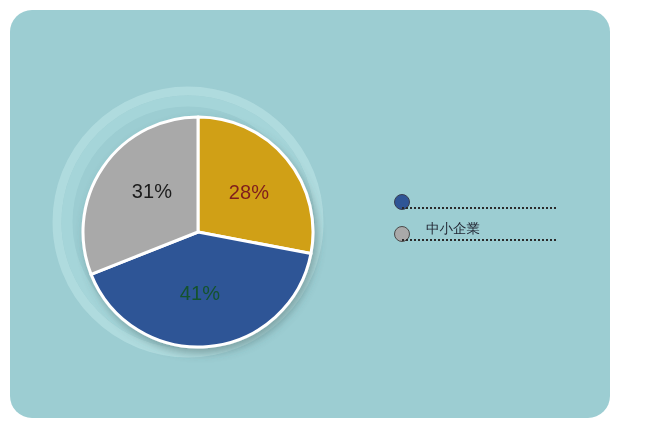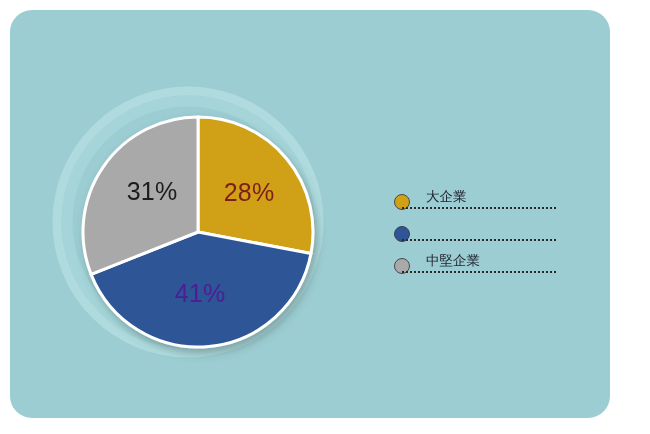--- a/index.html
+++ b/index.html
@@ -39,21 +39,21 @@
     height: 408px;
   }
   .chart-svg {
     position: absolute;
     left: 0;
     top: 0;
   }
   
   .slice-label {
     position: absolute;
-    font-size: 25px;
+    font-size: 20px;
     letter-spacing: 0.2px;
     white-space: nowrap;
     transform: translate(-50%, -50%);
     pointer-events: none;
   }
   .slice-label.dark { color: #1c1c1c; }
   .slice-label.light { color: #ffffff; }
 
   
   .legend {
@@ -118,40 +118,35 @@
 
         <g id="pie-slices" filter="url(#pieShadow)">
             <path d="M 188 222 L 188.00 107.00 A 115 115 0 0 1 300.96 243.55 Z" fill="#d0a016" stroke="#ffffff" stroke-width="3" stroke-linejoin="round"></path>
             <path d="M 188 222 L 300.96 243.55 A 115 115 0 0 1 81.08 264.33 Z" fill="#2f5596" stroke="#ffffff" stroke-width="3" stroke-linejoin="round"></path>
             <path d="M 188 222 L 81.08 264.33 A 115 115 0 0 1 188.00 107.00 Z" fill="#a9a9a9" stroke="#ffffff" stroke-width="3" stroke-linejoin="round"></path>
           </g>
       </svg>
 
       <div id="slice-labels">
           <div class="slice-label dark" style="left: 239px; top: 182px; color: #7f1d1d;">28%</div>
-          <div class="slice-label light" style="left: 190px; top: 283px; color: #4c1d95;">41%</div>
+          <div class="slice-label light" style="left: 190px; top: 283px; color: #14532d;">41%</div>
           <div class="slice-label dark" style="left: 142px; top: 181px; color: rgb(28, 28, 28);">31%</div>
         </div>
     </div>
 
     <div class="legend">
 
-      <div class="legend-row">
-        <span class="legend-swatch" id="sw0" style="background: rgb(208, 160, 22); border-color: rgb(74, 74, 74);"></span>
-        <span class="legend-label">大企業</span>
-        <span class="legend-leader"></span>
-      </div>
 
       <div class="legend-row">
         <span class="legend-swatch" id="sw1" style="background: rgb(47, 85, 150); border-color: rgb(58, 63, 82);"></span>
         <span class="legend-leader"></span>
       </div>
 
       <div class="legend-row">
         <span class="legend-swatch" id="sw2" style="background: rgb(169, 169, 169); border-color: rgb(74, 74, 74);"></span>
-        <span class="legend-label">中堅企業</span>
+        <span class="legend-label">中小企業</span>
         <span class="legend-leader"></span>
       </div>
 
     </div>
 
   </div>
 </div>
 
 </body></html>

